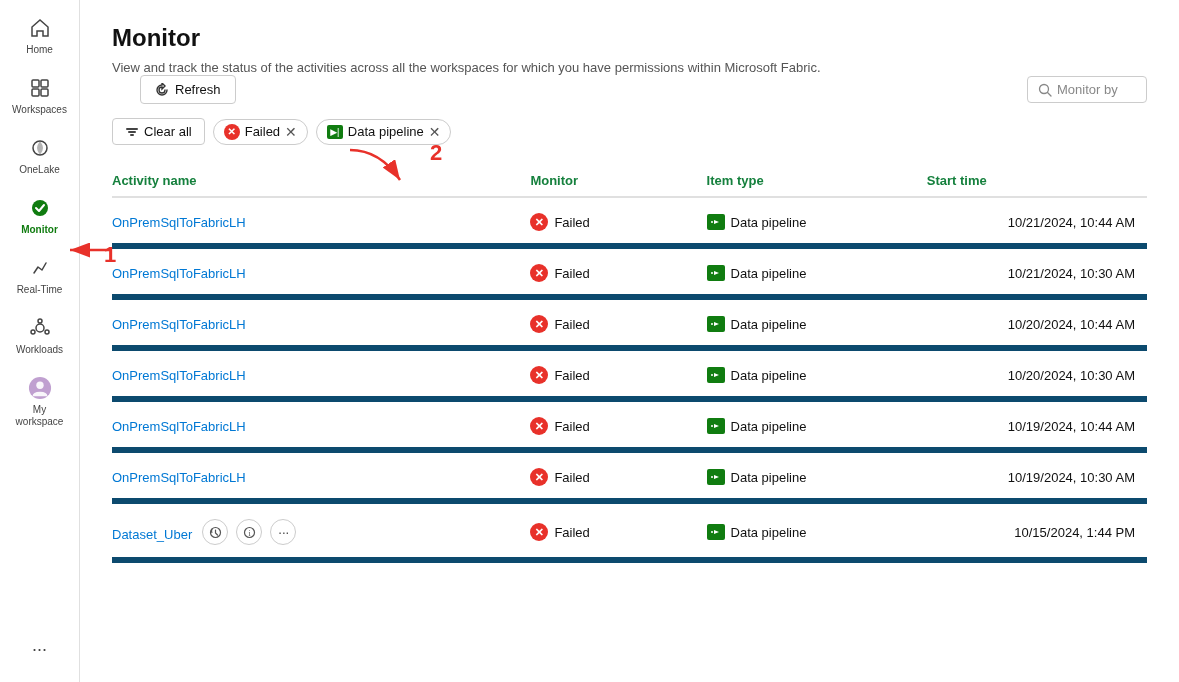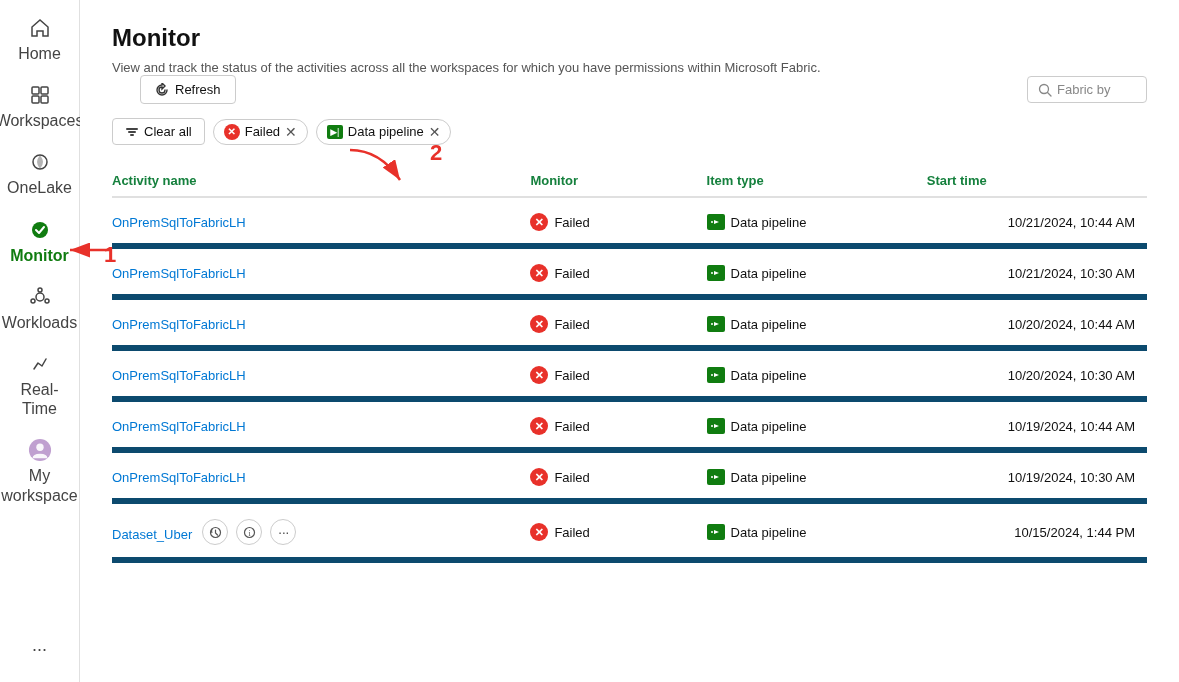--- a/index.html
+++ b/index.html
@@ -19,21 +19,21 @@
     }
     .sidebar-item {
       display: flex;
       flex-direction: column;
       align-items: center;
       gap: 4px;
       padding: 8px 6px;
       border-radius: 6px;
       cursor: pointer;
       width: 70px;
-      font-size: 16px;
+      font-size: 10px;
       color: #444;
       position: relative;
     }
     .sidebar-item.active {
       color: #107C10;
     }
     .sidebar-item.active::before {
       content: '';
       position: absolute;
       left: -8px;
@@ -354,36 +354,36 @@
         <circle cx="11" cy="11" r="8" fill="#107C10"></circle>
         <path d="M7 11 L10 14 L15 8" stroke="#fff" stroke-width="2" fill="none" stroke-linecap="round" stroke-linejoin="round"></path>
       </svg>
     </div>
     <span class="sidebar-label" style="color:#107C10; font-weight:600;">Monitor</span>
   </div>
 
   <div class="sidebar-item">
     <div class="sidebar-icon">
       <svg width="22" height="22" viewBox="0 0 22 22" fill="none">
+        <path d="M5 16 L9 10 L13 13 L17 6" stroke="#444" stroke-width="1.5" fill="none" stroke-linecap="round" stroke-linejoin="round"></path>
+      </svg>
+    </div>
+    <span class="sidebar-label">Real-Time</span>
+  </div>
+
+  <div class="sidebar-item">
+    <div class="sidebar-icon">
+      <svg width="22" height="22" viewBox="0 0 22 22" fill="none">
         <circle cx="11" cy="11" r="4" stroke="#444" stroke-width="1.5" fill="none"></circle>
         <circle cx="11" cy="4" r="2" stroke="#444" stroke-width="1.5" fill="none"></circle>
         <circle cx="18" cy="15" r="2" stroke="#444" stroke-width="1.5" fill="none"></circle>
         <circle cx="4" cy="15" r="2" stroke="#444" stroke-width="1.5" fill="none"></circle>
       </svg>
     </div>
     <span class="sidebar-label">Workloads</span>
-  </div>
-
-  <div class="sidebar-item">
-    <div class="sidebar-icon">
-      <svg width="22" height="22" viewBox="0 0 22 22" fill="none">
-        <path d="M5 16 L9 10 L13 13 L17 6" stroke="#444" stroke-width="1.5" fill="none" stroke-linecap="round" stroke-linejoin="round"></path>
-      </svg>
-    </div>
-    <span class="sidebar-label">Real-Time</span>
   </div>
 
   <div class="sidebar-item">
     <div class="sidebar-icon">
       <svg width="26" height="26" viewBox="0 0 26 26" fill="none">
         <circle cx="13" cy="13" r="12" fill="#c0a0d0"></circle>
         <circle cx="13" cy="10" r="4" fill="#fff" opacity="0.9"></circle>
         <path d="M5 22 Q5 17 13 17 Q21 17 21 22" fill="#fff" opacity="0.9"></path>
       </svg>
     </div>
@@ -404,21 +404,21 @@
       </svg>
       <span>Refresh</span>
     </button>
 
     <div style="flex:1; display:flex; align-items:center; justify-content:flex-end;">
       <div class="filter-input-area">
         <svg width="14" height="14" viewBox="0 0 14 14" fill="none" style="margin-right:5px;">
           <circle cx="6" cy="6" r="4.5" stroke="#888" stroke-width="1.3"></circle>
           <line x1="9.5" y1="9.5" x2="13" y2="13" stroke="#888" stroke-width="1.3" stroke-linecap="round"></line>
         </svg>
-        <span>Fabric by</span>
+        <span>Monitor by</span>
       </div>
     </div>
   </div>
 
   <div class="filter-bar">
     <button class="btn-clear-all">
       <svg width="14" height="14" viewBox="0 0 14 14" fill="none">
         <rect x="1" y="3" width="12" height="2" rx="1" fill="#444"></rect>
         <rect x="3" y="6" width="8" height="2" rx="1" fill="#444"></rect>
         <rect x="5" y="9" width="4" height="2" rx="1" fill="#444"></rect>

